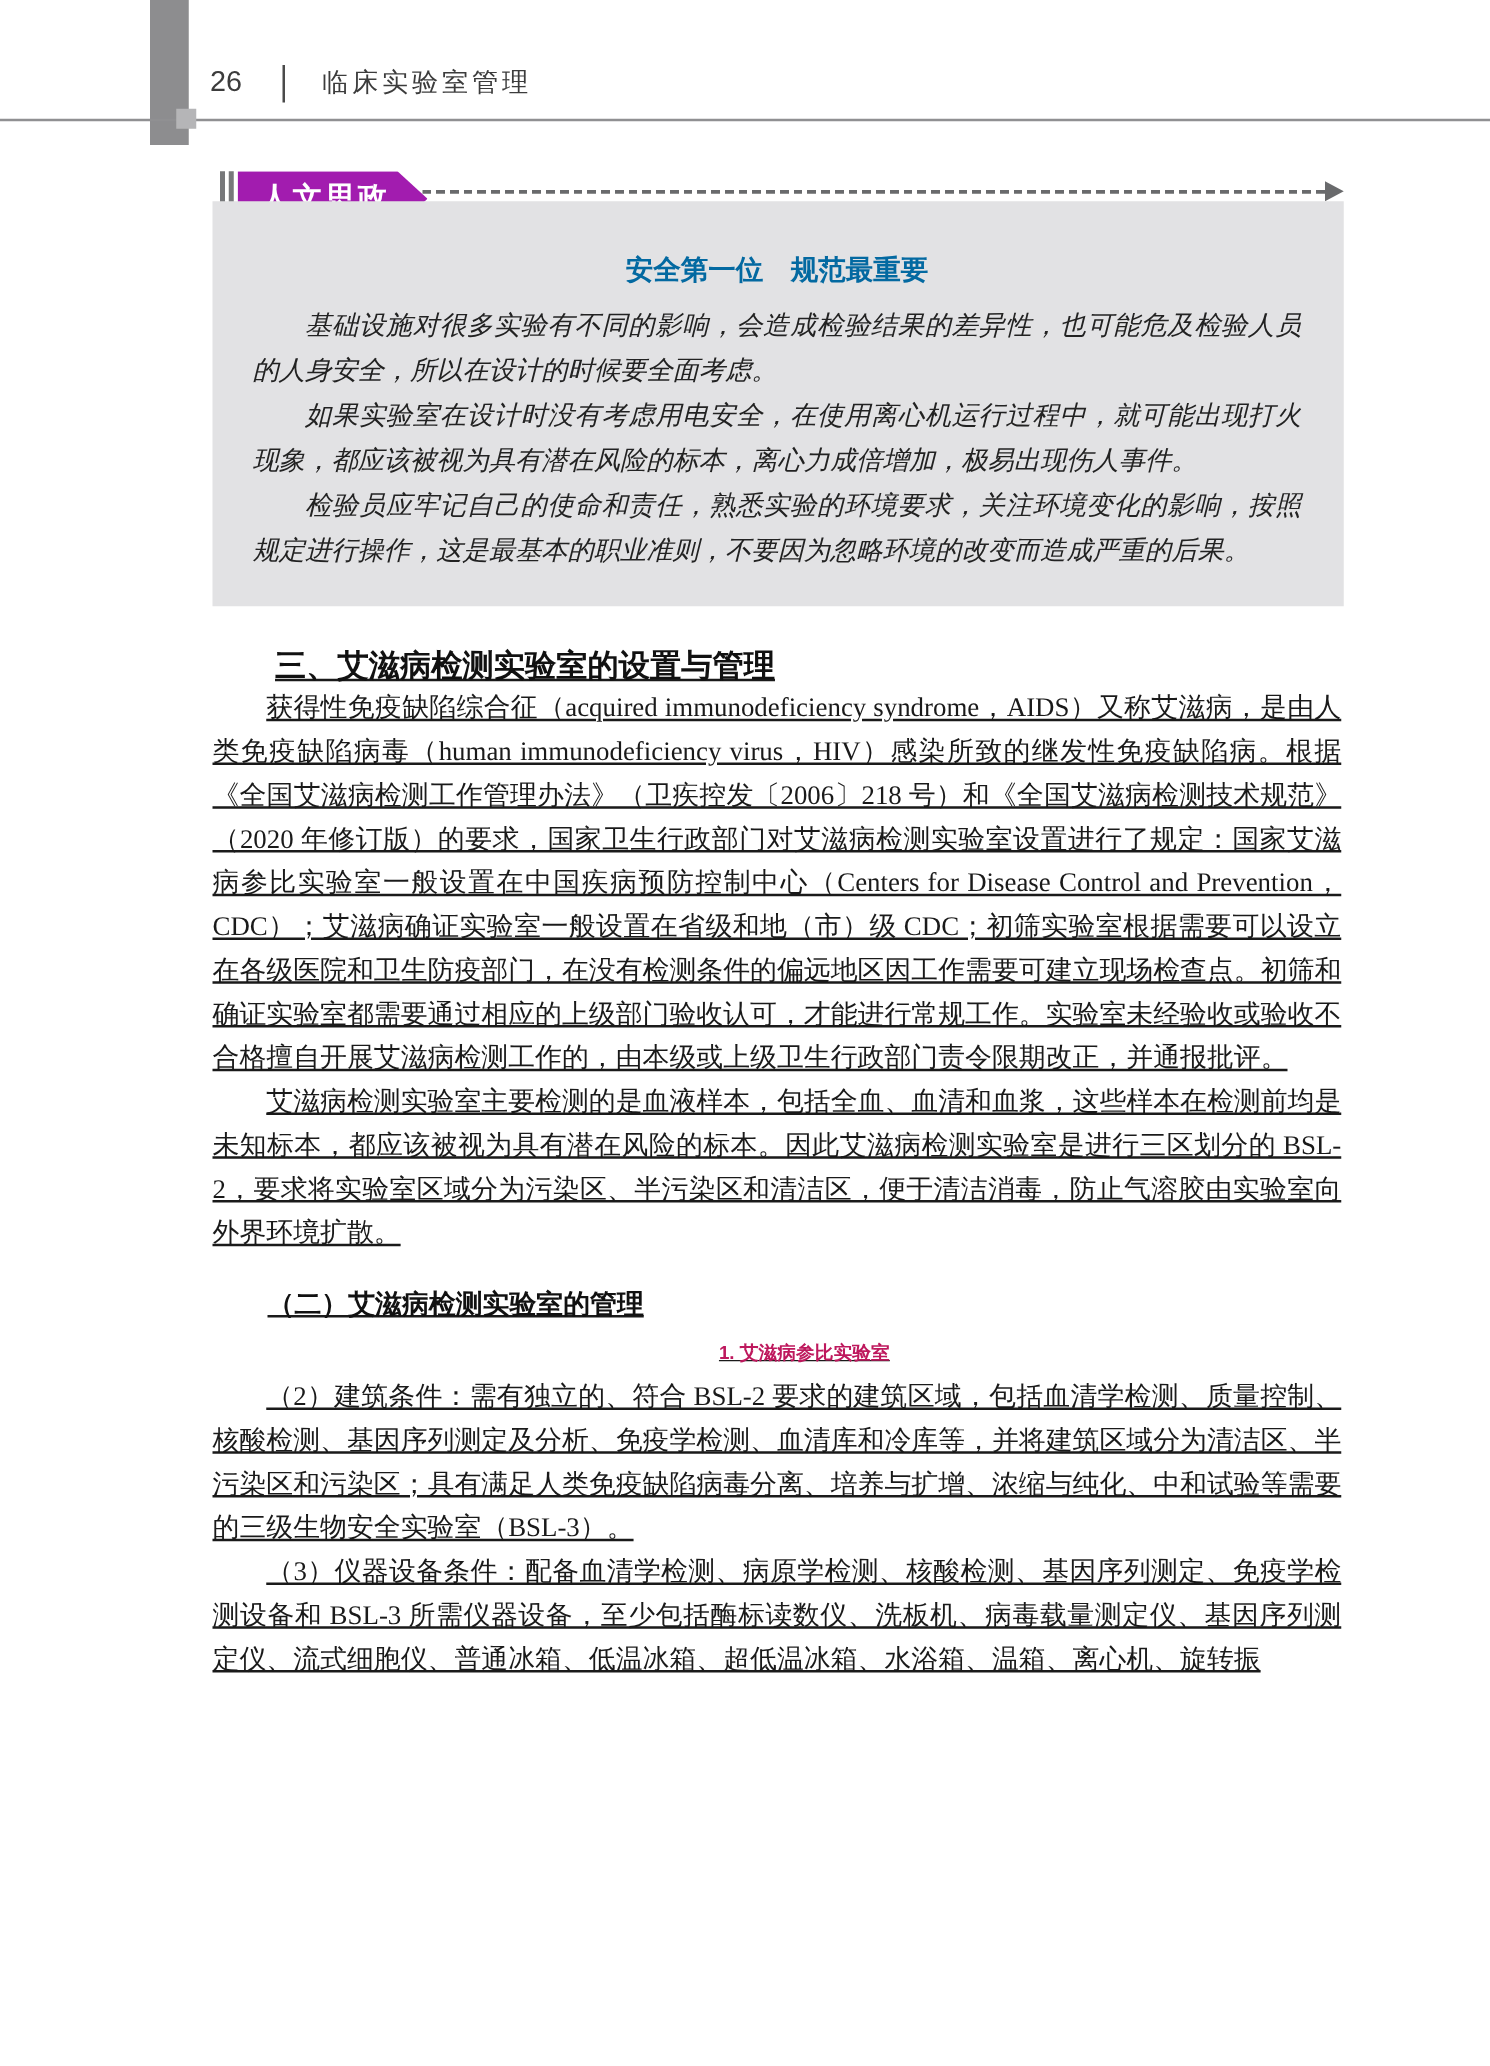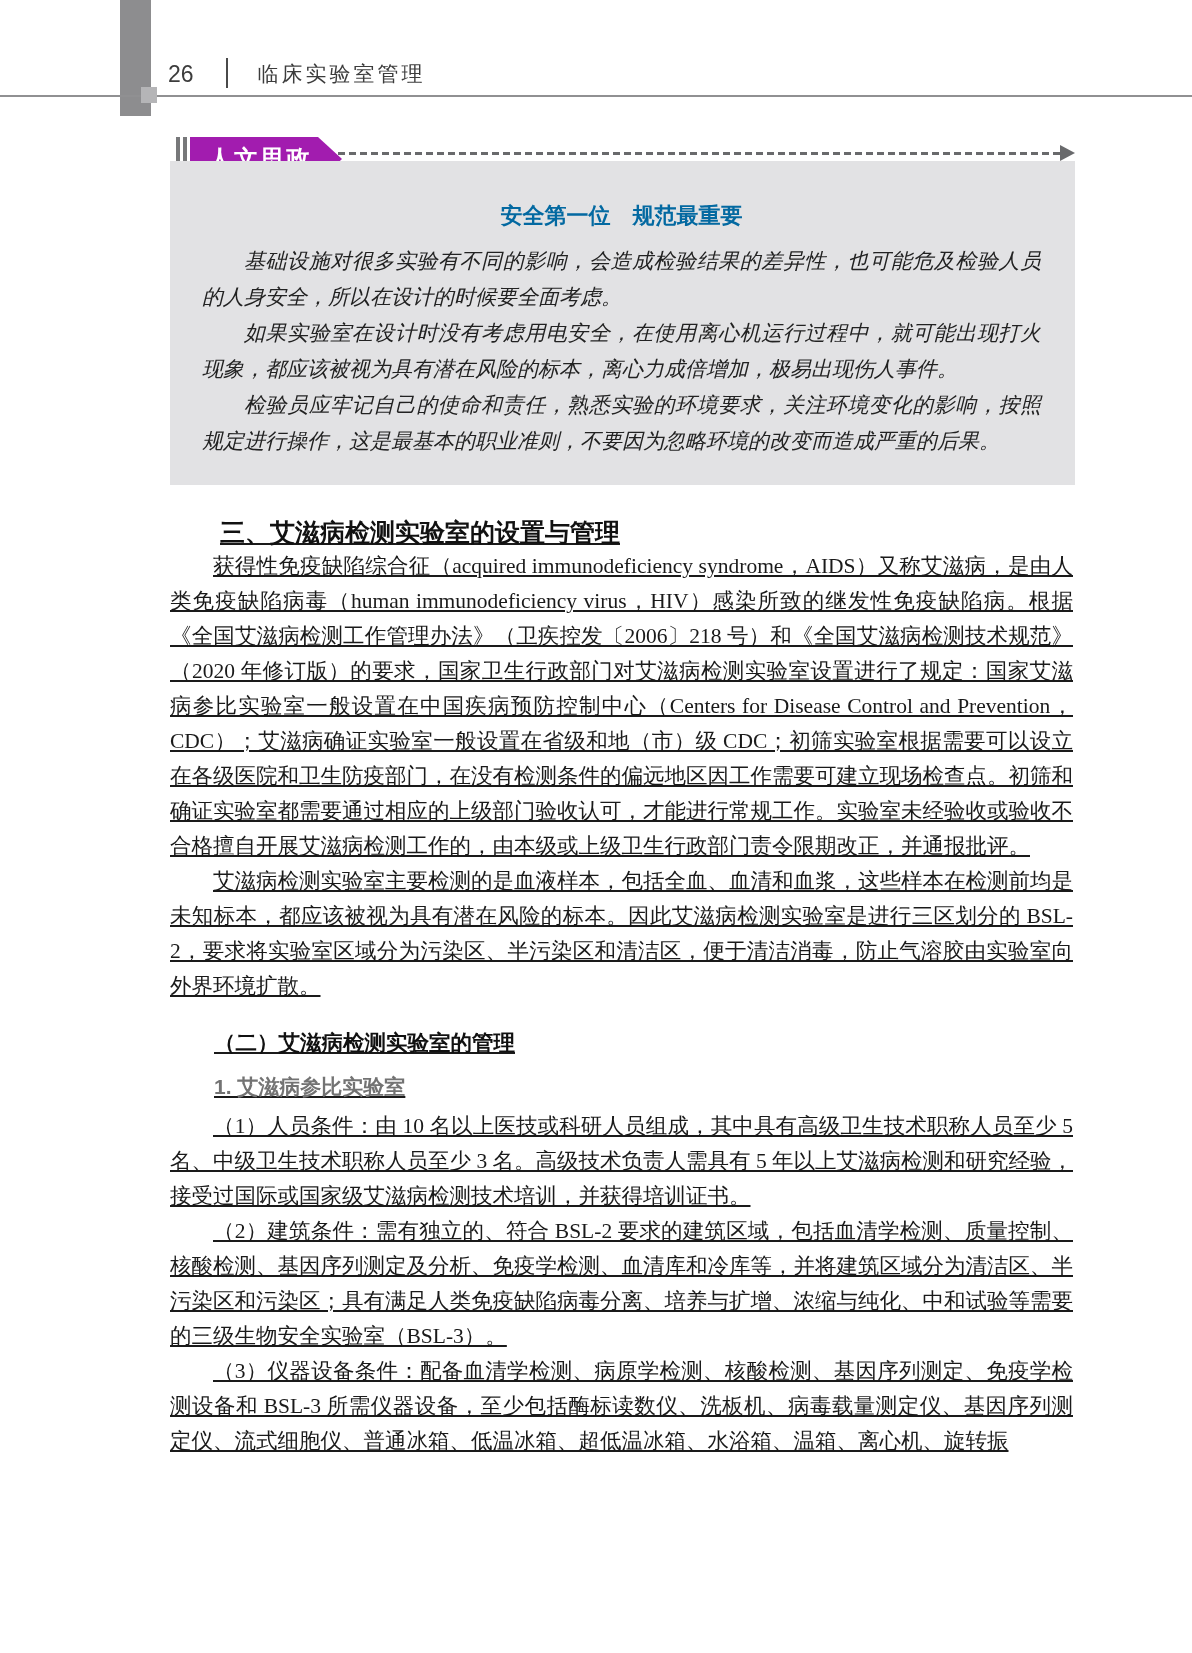--- a/index.html
+++ b/index.html
@@ -3,21 +3,21 @@
 <meta charset="utf-8">
 <style>
   html,body{margin:0;padding:0;background:#ffffff;}
   .page{position:relative;width:1192px;height:1653px;background:#ffffff;overflow:hidden;
         font-family:"Liberation Serif",serif;color:#1a1a1a;}
 
   
   .top-bar{position:absolute;left:120px;top:0;width:31px;height:116px;background:#8d8d8f;}
   .header-rule{position:absolute;left:0;top:95px;width:1192px;height:2px;background:#909092;}
   .corner-square{position:absolute;left:141px;top:87px;width:16px;height:16px;background:#b5b5b7;}
-  .running-head{position:absolute;left:168px;top:52px;display:flex;align-items:flex-end;height:36px;
+  .running-head{position:absolute;left:168px;top:52px;display:flex;align-items:flex-start;height:36px;
                 font-family:"Liberation Sans",sans-serif;color:#3c3c3c;}
   .page-num{font-size:23px;}
   .head-divider{width:2px;height:30px;background:#4a4a4a;margin:0 30px 0 32px;}
   .head-title{font-size:21px;letter-spacing:3px;}
 
   
   .badge-group{position:absolute;left:176px;top:137px;height:44px;display:flex;align-items:stretch;}
   .badge-bar{width:4px;background:#77787a;margin-right:3px;}
   .badge-label{display:block;width:152px;background:#a21caf;color:#ffffff;
                font-family:"Liberation Sans",sans-serif;font-weight:bold;font-size:24px;
@@ -37,22 +37,22 @@
   .callout-p{font-family:Liberation Sans, sans-serif;font-style:italic;font-size:21px;
              line-height:36px;text-align:justify;text-indent:2em;margin:0;color:#222222;}
 
   
   .content{position:absolute;left:170px;top:516px;width:903px;text-decoration:underline;}
   .h2{font-family:"Liberation Sans",sans-serif;font-weight:bold;font-size:25px;
       margin:0 0 0 50px;color:#111111;}
   .h3{font-family:"Liberation Sans",sans-serif;font-weight:bold;font-size:21.5px;
       margin:40px 0 16px 44px;color:#111111;}
   .h3.tight{margin-top:24px;}
-  .h4{font-family:"Liberation Sans",sans-serif;font-weight:bold;font-size:21px;
-      margin:8px 0 8px 44px;color:#737373;}
+  .h4{font-family:"Liberation Sans",sans-serif;font-weight:bold;font-size:15px;
+      margin:8px 0 8px 44px;color:#be185d;text-align:center;}
   .body-p{font-size:21.5px;line-height:35px;text-align:justify;text-indent:2em;
           margin:0;color:#1a1a1a;}
 </style>
 </head>
 <body>
 
 <div class="page">
 
   <div class="top-bar"></div>
   <div class="header-rule"></div>
@@ -81,18 +81,17 @@
   </div>
 
   <div class="content">
     <div class="h2">三、艾滋病检测实验室的设置与管理</div>
 
     <p class="body-p">获得性免疫缺陷综合征（acquired immunodeficiency syndrome，AIDS）又称艾滋病，是由人类免疫缺陷病毒（human immunodeficiency virus，HIV）感染所致的继发性免疫缺陷病。根据《全国艾滋病检测工作管理办法》（卫疾控发〔2006〕218 号）和《全国艾滋病检测技术规范》（2020 年修订版）的要求，国家卫生行政部门对艾滋病检测实验室设置进行了规定：国家艾滋病参比实验室一般设置在中国疾病预防控制中心（Centers for Disease Control and Prevention，CDC）；艾滋病确证实验室一般设置在省级和地（市）级 CDC；初筛实验室根据需要可以设立在各级医院和卫生防疫部门，在没有检测条件的偏远地区因工作需要可建立现场检查点。初筛和确证实验室都需要通过相应的上级部门验收认可，才能进行常规工作。实验室未经验收或验收不合格擅自开展艾滋病检测工作的，由本级或上级卫生行政部门责令限期改正，并通报批评。</p>
     <p class="body-p">艾滋病检测实验室主要检测的是血液样本，包括全血、血清和血浆，这些样本在检测前均是未知标本，都应该被视为具有潜在风险的标本。因此艾滋病检测实验室是进行三区划分的 BSL-2，要求将实验室区域分为污染区、半污染区和清洁区，便于清洁消毒，防止气溶胶由实验室向外界环境扩散。</p>
 
     <div class="h3 tight">（二）艾滋病检测实验室的管理</div>
     <div class="h4">1. 艾滋病参比实验室</div>
-    <p class="body-p">（1）人员条件：由 10 名以上医技或科研人员组成，其中具有高级卫生技术职称人员至少 5 名、中级卫生技术职称人员至少 3 名。高级技术负责人需具有 5 年以上艾滋病检测和研究经验，接受过国际或国家级艾滋病检测技术培训，并获得培训证书。</p>
     <p class="body-p">（2）建筑条件：需有独立的、符合 BSL-2 要求的建筑区域，包括血清学检测、质量控制、核酸检测、基因序列测定及分析、免疫学检测、血清库和冷库等，并将建筑区域分为清洁区、半污染区和污染区；具有满足人类免疫缺陷病毒分离、培养与扩增、浓缩与纯化、中和试验等需要的三级生物安全实验室（BSL-3）。</p>
     <p class="body-p">（3）仪器设备条件：配备血清学检测、病原学检测、核酸检测、基因序列测定、免疫学检测设备和 BSL-3 所需仪器设备，至少包括酶标读数仪、洗板机、病毒载量测定仪、基因序列测定仪、流式细胞仪、普通冰箱、低温冰箱、超低温冰箱、水浴箱、温箱、离心机、旋转振</p>
   </div>
 
 </div>
 
 </body></html>

